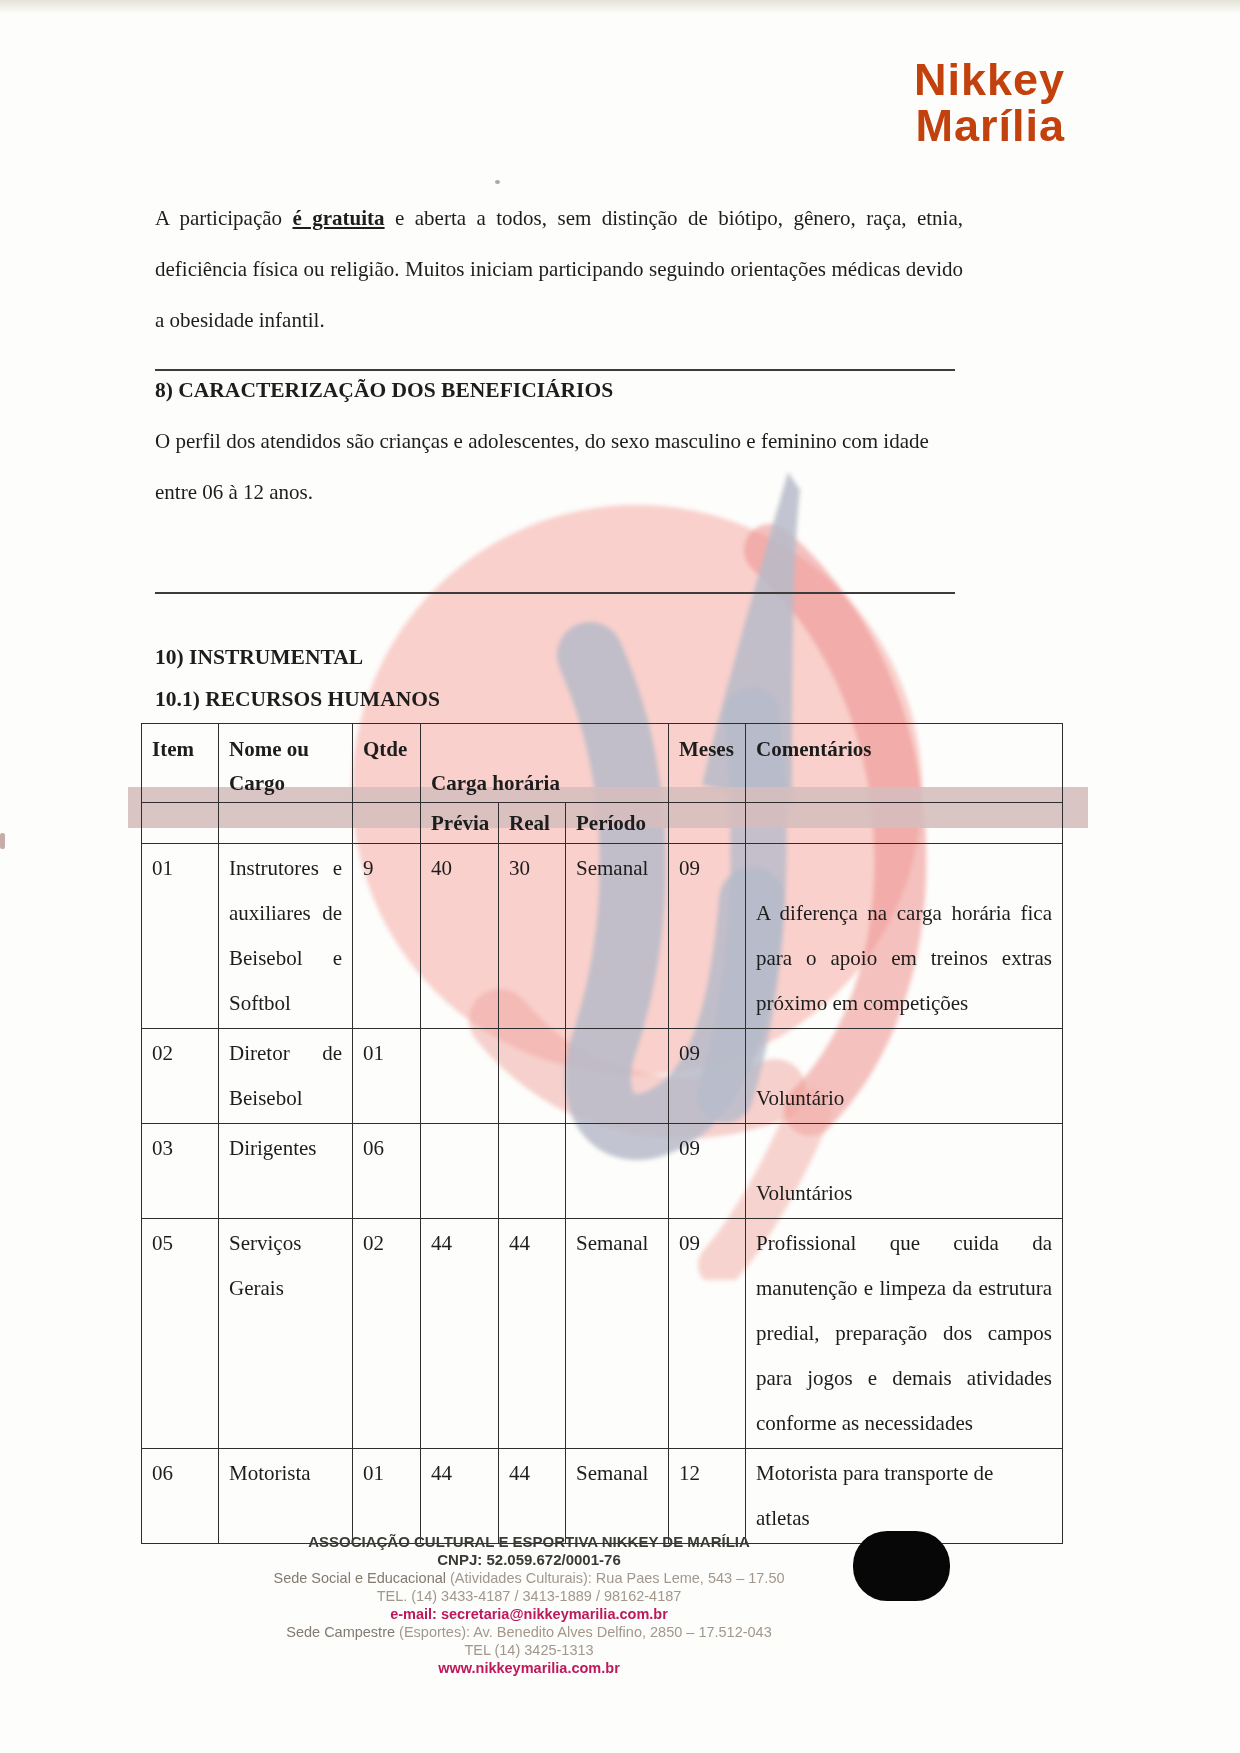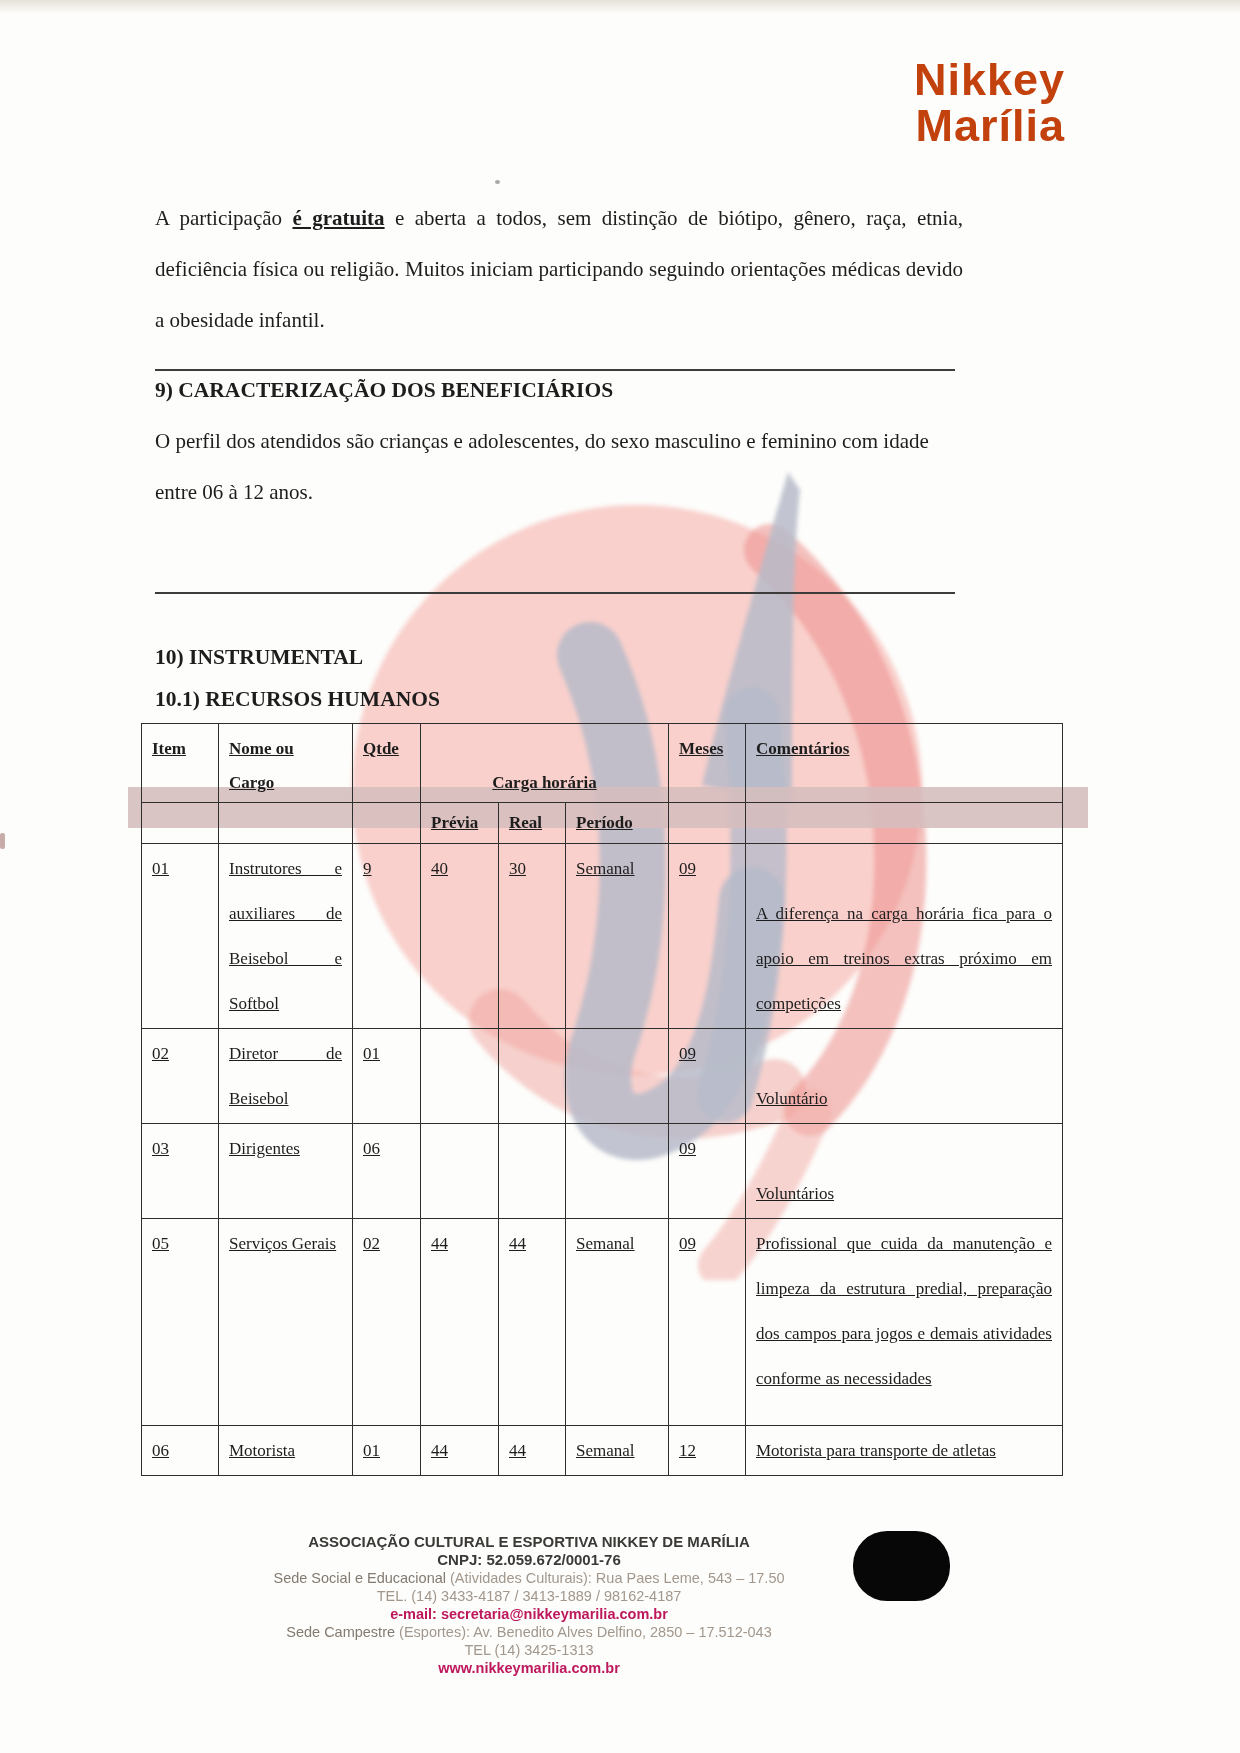--- a/index.html
+++ b/index.html
@@ -17,25 +17,25 @@
   .intro{position:absolute;left:155px;top:172px;width:808px;font-size:21px;line-height:51px;z-index:2;}
   .intro strong{text-decoration:underline;}
   .rule{position:absolute;left:155px;width:800px;height:2px;background:#3c3c3c;z-index:2;}
   .h-sec{position:absolute;left:155px;font-weight:bold;font-size:21.5px;z-index:2;white-space:nowrap;}
   .sec-body{position:absolute;left:155px;width:808px;font-size:21px;line-height:51px;z-index:2;}
   
   .pink-strip{position:absolute;left:128px;top:787px;width:960px;height:41px;
         background:rgba(213,189,189,.88);z-index:1;}
   
   .tablewrap{position:absolute;left:141px;top:723px;width:921px;z-index:2;}
-  table{border-collapse:collapse;table-layout:fixed;width:100%;font-size:17px;background:transparent;text-decoration:underline;}
+  table{border-collapse:collapse;table-layout:fixed;width:100%;font-size:21px;background:transparent;}
   td{border:1.6px solid #2e2e2e;vertical-align:top;padding:2px 10px;line-height:45px;
      box-sizing:border-box;overflow:hidden;}
   .hrow1 td{height:64px;font-weight:bold;line-height:34px;padding-top:8px;}
-  .carga-cell{vertical-align:bottom !important;padding-bottom:2px !important;text-align:center;}
+  .carga-cell{vertical-align:bottom !important;padding-bottom:2px !important;}
   .hrow2 td{height:41px;font-weight:bold;line-height:32px;padding-top:4px;background:transparent;}
   .r1 td{height:157px;} .r2 td{height:77px;} .r3 td{height:86px;} .r5 td{height:207px;} .r6 td{height:45px;}
   .justify{text-align:justify;}
   .pre{white-space:pre-line;margin-left:12px;}
   
   .footer{position:absolute;left:134px;top:1533px;width:790px;text-align:center;z-index:2;
         font-family:"Liberation Sans",sans-serif;font-size:14.5px;line-height:18px;color:#a2978c;}
   .footer .title{font-weight:bold;color:#3b3a36;font-size:15px;}
   .footer .semib{font-weight:normal;color:#837a70;}
   .footer .dark{font-weight:bold;color:#be185d;}
@@ -68,21 +68,21 @@
 
   <div class="logo">
     <div>Nikkey</div>
     <div>Marília</div>
   </div>
 
   <p class="intro justify"><span>A participação </span><strong>é gratuita</strong><span> e aberta a todos, sem distinção de biótipo, gênero, raça, etnia, deficiência física ou religião. Muitos iniciam participando seguindo orientações médicas devido a obesidade infantil.</span></p>
 
   <div class="rule" style="top:369px;"></div>
 
-  <div class="h-sec" style="top:378px;">9) CARACTERIZAÇÃO DOS BENEFICIÁRIOS</div>
+  <div class="h-sec" style="top:378px;">8) CARACTERIZAÇÃO DOS BENEFICIÁRIOS</div>
   <p class="sec-body" style="top:416px;margin:0;">O perfil dos atendidos são crianças e adolescentes, do sexo masculino e feminino com idade entre 06 à 12 anos.</p>
 
   <div class="rule" style="top:592px;"></div>
 
   <div class="h-sec" style="top:645px;">10) INSTRUMENTAL</div>
   <div class="h-sec" style="top:687px;">10.1) RECURSOS HUMANOS</div>
 
   <div class="pink-strip"></div>
 
   <div class="tablewrap">

